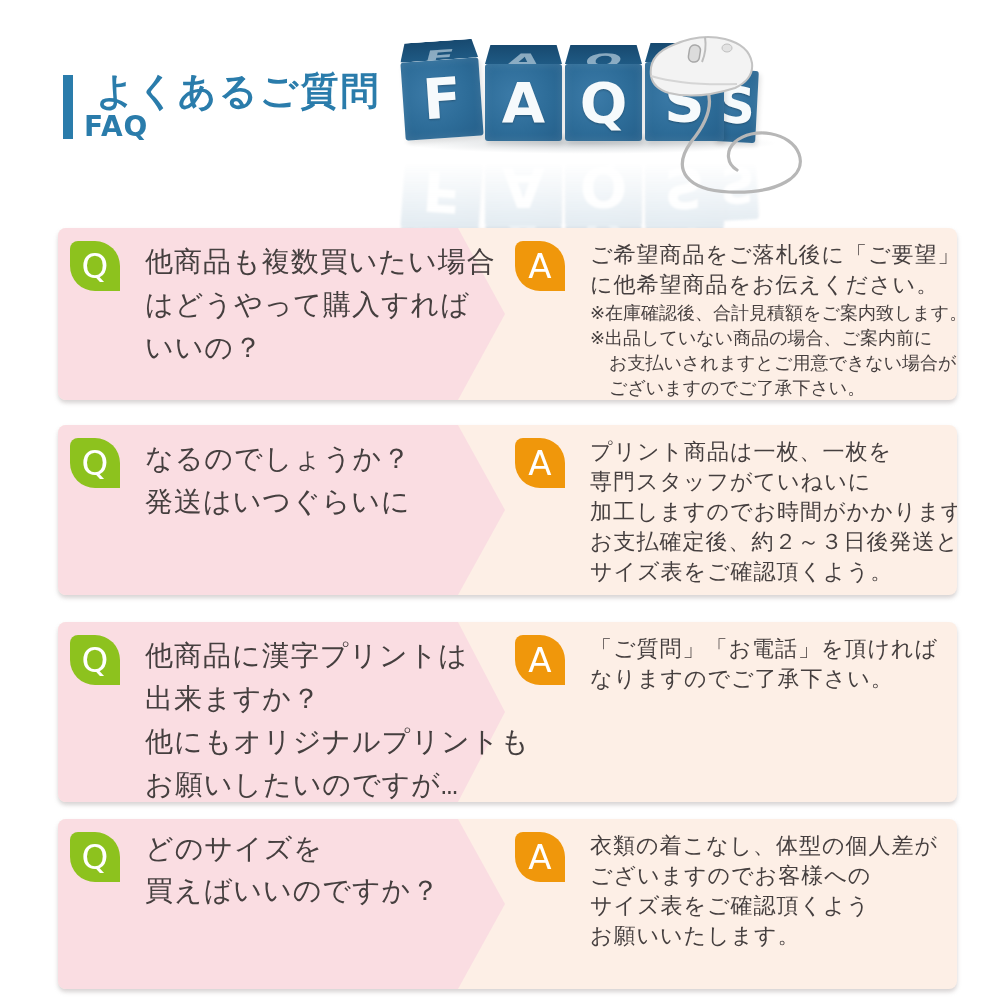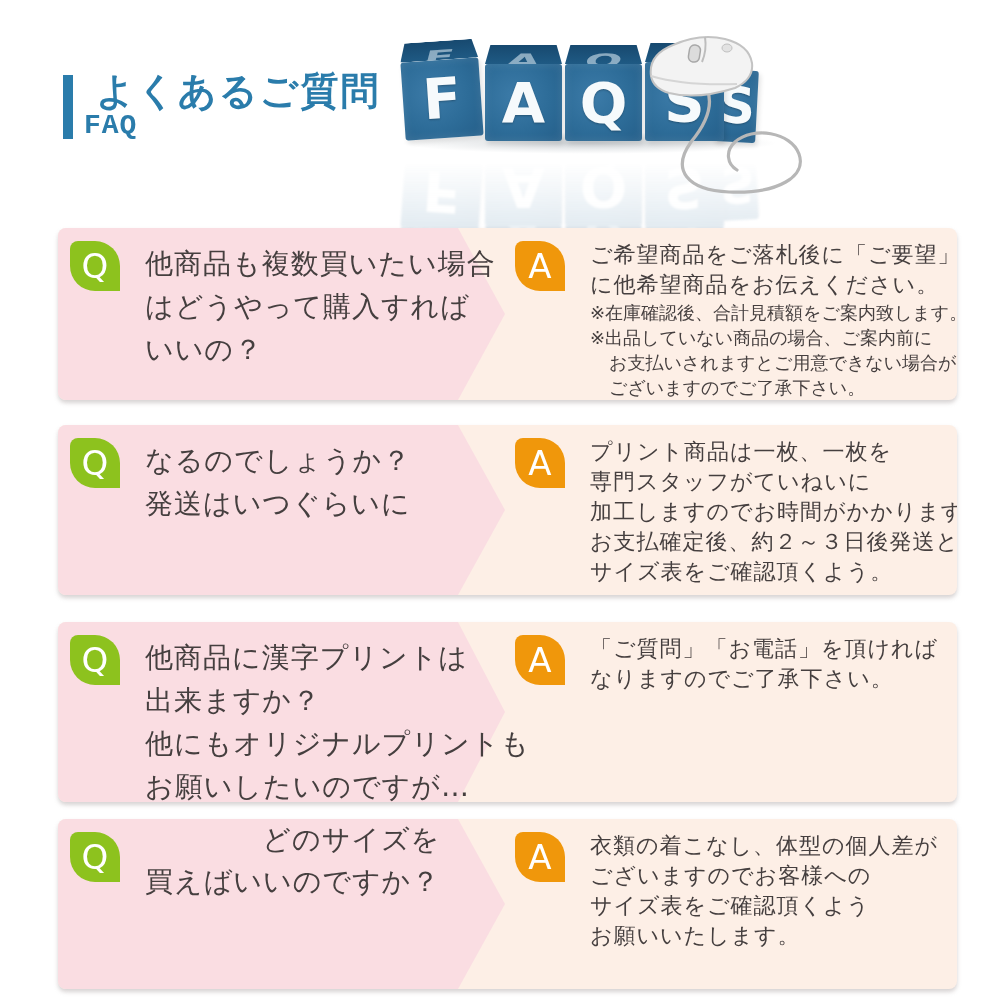--- a/index.html
+++ b/index.html
@@ -5,21 +5,21 @@
   html,body{margin:0;padding:0;background:#ffffff;}
   .page{
     position:relative;width:1000px;height:1000px;margin:0 auto;overflow:hidden;
     background:#ffffff;
     font-family:"DejaVu Sans","Liberation Sans",sans-serif;
     color:var(--text,#453f3f);
   }
   
   .accent-bar{position:absolute;left:63px;top:75px;width:10px;height:64px;background:var(--accent,#2a7cab);}
   .title{position:absolute;left:96px;top:66px;margin:0;font-size:38px;font-weight:bold;color:var(--accent,#2a7cab);letter-spacing:2px;white-space:nowrap;}
-  .subtitle{position:absolute;left:84px;top:110px;font-size:28px;font-weight:bold;color:var(--accent,#2a7cab);letter-spacing:1px;font-family:Liberation Mono, monospace;}
+  .subtitle{position:absolute;left:84px;top:110px;font-size:28px;font-weight:bold;color:var(--accent,#2a7cab);letter-spacing:1px;}
   
   .graphic{position:absolute;left:395px;top:28px;width:440px;height:195px;}
   .cubes{position:absolute;left:0;top:0;width:100%;height:117px;}
   .cube{position:absolute;border-radius:3px;
     background:radial-gradient(circle at 38% 42%, #3c7ba8 0%, #2d6c98 55%, #245e89 100%);
     box-shadow:inset 0 0 10px rgba(255,255,255,.12), 2px 3px 5px rgba(0,0,0,.12);
   }
   .cube-letter{position:absolute;left:0;right:0;top:50%;transform:translateY(-50%);
     text-align:center;font-size:56px;font-weight:bold;color:#f6fafc;line-height:1;
     text-shadow:0 1px 2px rgba(0,0,0,.25);}
@@ -39,22 +39,22 @@
   
   .faq-row{position:absolute;left:58px;width:899px;background:var(--a-bg,#fdefe6);
     border-radius:8px;overflow:hidden;box-shadow:0 3px 4px rgba(150,140,140,.38);}
   .q-panel{position:absolute;left:0;top:0;bottom:0;width:447px;background:var(--q-bg,#fadde2);
     clip-path:polygon(0 0,400px 0,447px 50%,400px 100%,0 100%);}
   .badge{position:absolute;width:50px;height:50px;border-radius:8px 25px 0 25px;
     display:flex;align-items:center;justify-content:center;
     font-size:34px;color:#ffffff;line-height:1;}
   .q-badge{left:12px;top:13px;background:var(--q-color,#8dc21e);}
   .a-badge{left:457px;top:13px;background:var(--a-color,#f0970b);}
-  .q-text{position:absolute;left:87px;top:14px;font-size:28px;line-height:43px;letter-spacing:1px;white-space:nowrap;}
-  .row-3 .q-text{line-height:42px;top:0;text-align:right;}
+  .q-text{position:absolute;left:87px;top:14px;font-size:28px;line-height:43px;letter-spacing:1px;white-space:nowrap;font-family:Liberation Mono, monospace;}
+  .row-3 .q-text{line-height:42px;top:11px;}
   .a-text{position:absolute;left:532px;top:12px;font-size:22px;line-height:30px;letter-spacing:1px;white-space:nowrap;}
   .a-line.small{font-size:18px;line-height:25px;letter-spacing:0;}
   .a-line.indent{padding-left:19px;}
 </style>
 </head>
 <body>
 
 <div class="page" style="--accent: #2a7cab; --q-color: #8dc21e; --a-color: #f0970b; --q-bg: #fadde2; --a-bg: #fdefe6; --text: #453f3f;">
 
   <header>

